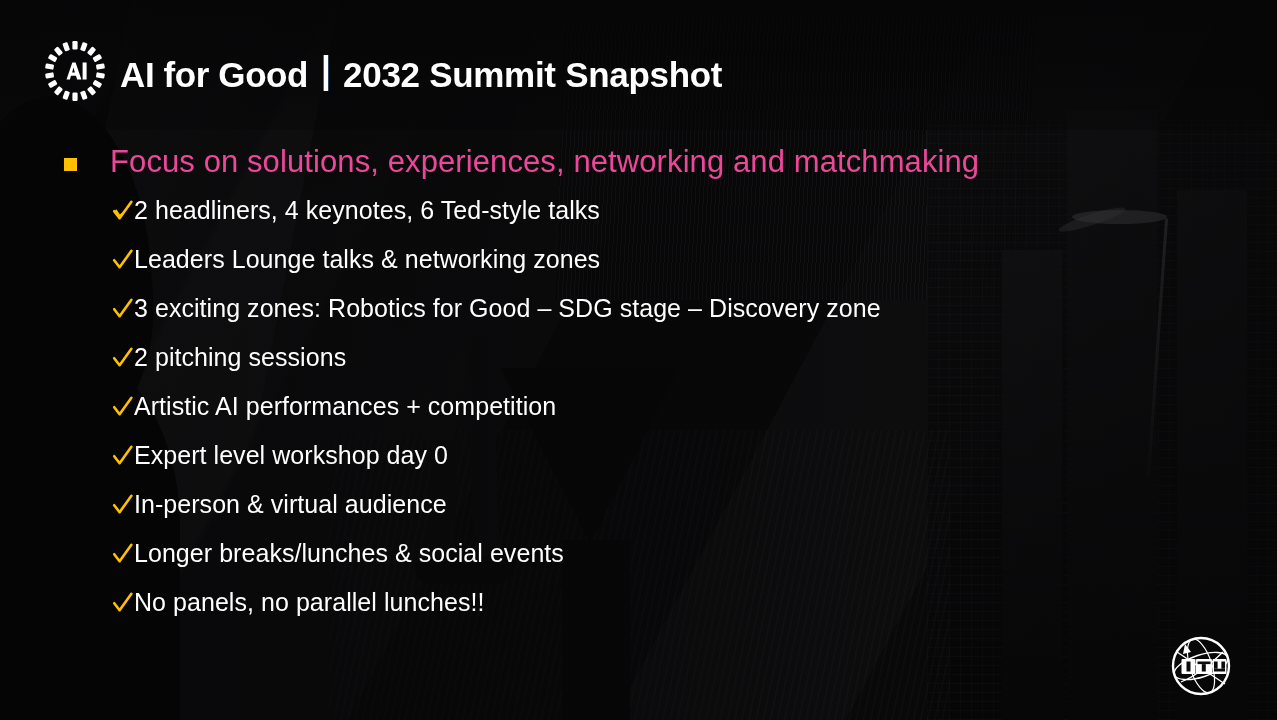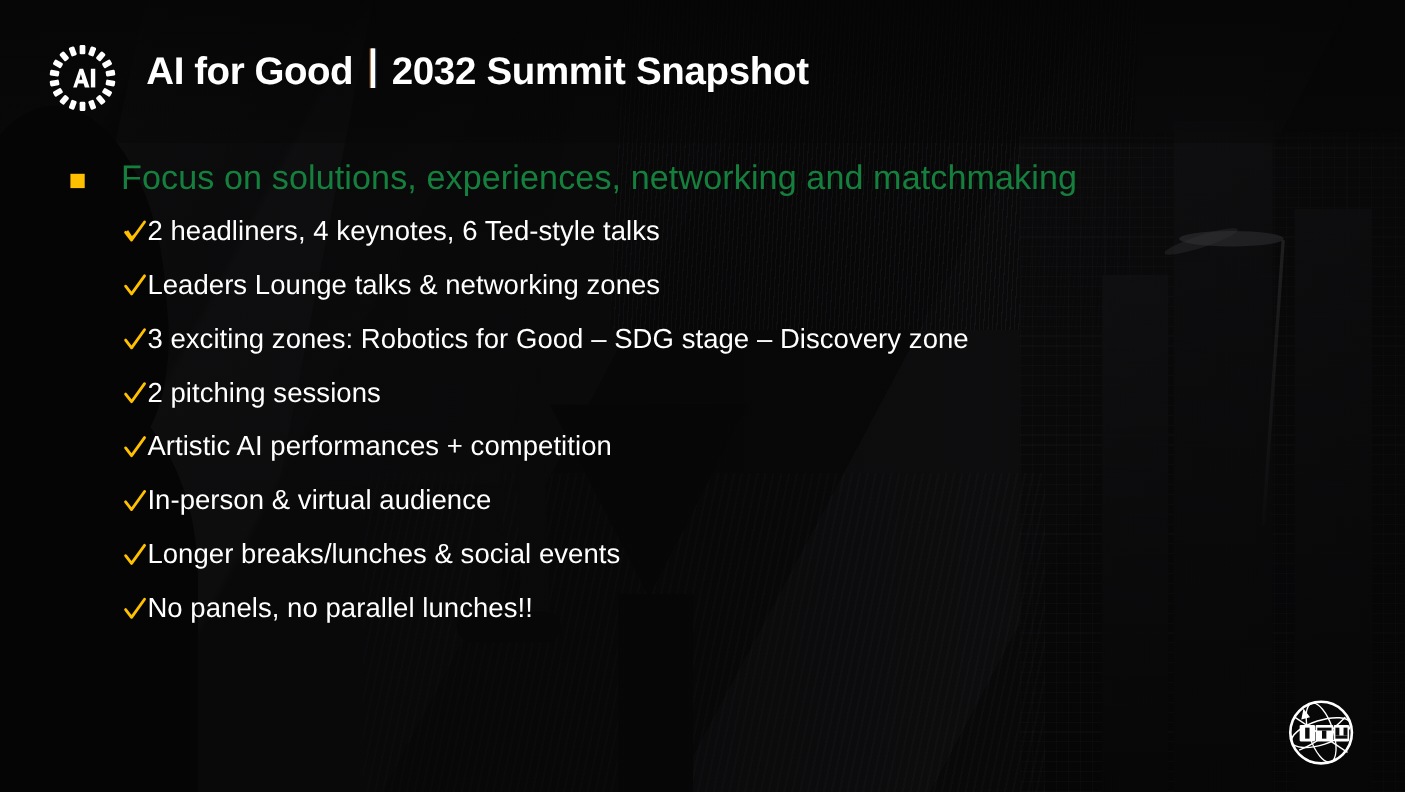--- a/index.html
+++ b/index.html
@@ -162,22 +162,22 @@
   .scrim-top {
     position: absolute; left:0; right:0; top:0; height: 130px;
     background: linear-gradient(180deg, rgba(5,5,6,.88), rgba(5,5,6,.35));
   }
 
   
   .header {
     position: absolute;
     left: 44px; top: 40px;
     display: flex;
-    align-items: flex-start;
-    gap: 27px;
+    align-items: center;
+    gap: 14px;
     z-index: 5;
   }
   .logo-mark {
     width: 62px; height: 62px;
     position: relative;
     flex: 0 0 auto;
   }
   .logo-mark svg { display: block; }
 
   .brand-text {
@@ -223,21 +223,21 @@
     padding-left: 64px;
   }
   .lead-bullet {
     width: 13px; height: 13px;
     background: #ffc000;
     margin-top: 14px;
     margin-right: 33px;
     flex: 0 0 auto;
   }
   .lead-text {
-    color: #15803d;
+    color: #ec4899;
     font-size: 31px;
     line-height: 1.16;
     font-weight: normal;
     letter-spacing: .1px;
   }
 
   .check-list {
     margin: 16px 0 0 0;
     padding: 0;
     list-style: none;
@@ -427,20 +427,28 @@
 
       <li class="check-item">
         <span class="check-mark">
           <svg width="22" height="28" viewBox="0 0 22 28" aria-hidden="true">
             <path d="M2.2 14.2 L7.6 21.2 L19.4 4.8" fill="none" stroke="#ffc000" stroke-width="2.6" stroke-linecap="round" stroke-linejoin="round"></path>
           </svg>
         </span>
         <span class="check-text">Artistic AI performances + competition</span>
       </li>
 
+      <li class="check-item">
+        <span class="check-mark">
+          <svg width="22" height="28" viewBox="0 0 22 28" aria-hidden="true">
+            <path d="M2.2 14.2 L7.6 21.2 L19.4 4.8" fill="none" stroke="#ffc000" stroke-width="2.6" stroke-linecap="round" stroke-linejoin="round"></path>
+          </svg>
+        </span>
+        <span class="check-text">Expert level workshop day 0</span>
+      </li>
 
       <li class="check-item">
         <span class="check-mark">
           <svg width="22" height="28" viewBox="0 0 22 28" aria-hidden="true">
             <path d="M2.2 14.2 L7.6 21.2 L19.4 4.8" fill="none" stroke="#ffc000" stroke-width="2.6" stroke-linecap="round" stroke-linejoin="round"></path>
           </svg>
         </span>
         <span class="check-text">In-person &amp; virtual audience</span>
       </li>
 

